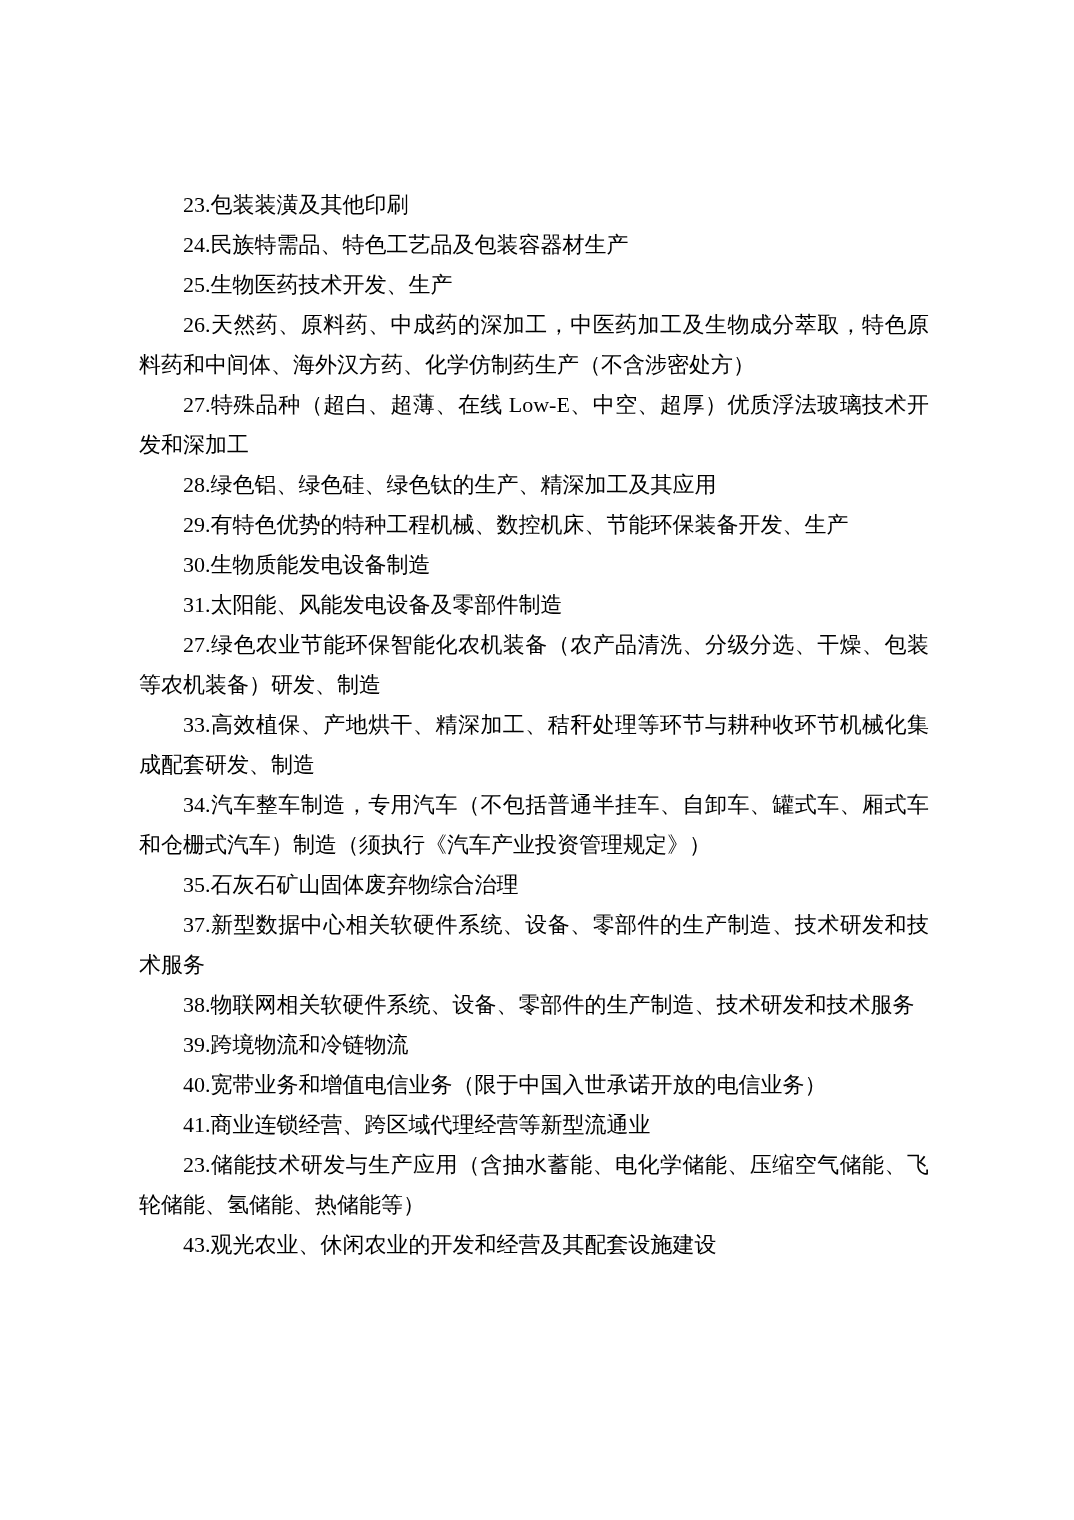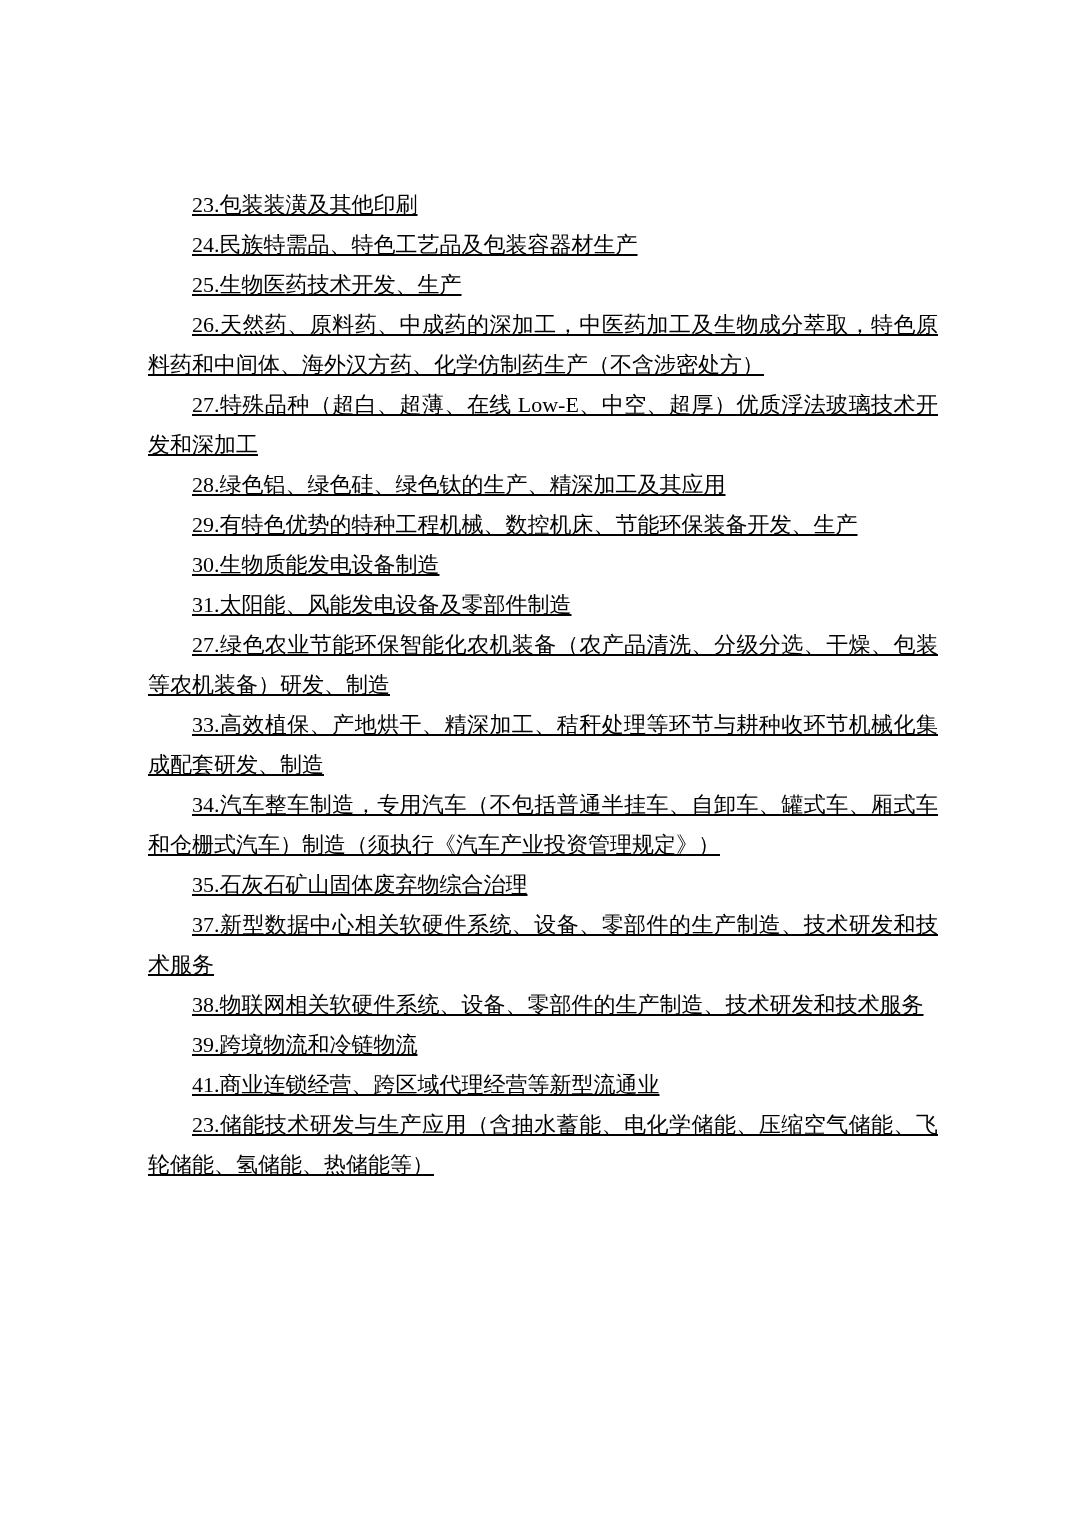--- a/index.html
+++ b/index.html
@@ -10,24 +10,23 @@
   .page {
     position: relative;
     width: 1074px;
     height: 1520px;
     background: #ffffff;
     overflow: hidden;
     font-family: "Liberation Serif", "DejaVu Serif", serif;
   }
   .content {
     position: absolute;
-    left: 148px;
+    left: 139px;
     top: 185px;
     width: 790px;
-    text-decoration: underline;
   }
   p.para {
     margin: 0;
     padding: 0;
     font-size: 22px;
     line-height: 40px;
     color: #000000;
     text-indent: 44px;
     text-align: justify;
     text-justify: inter-ideograph;
@@ -50,16 +49,18 @@
       <p class="para">29.有特色优势的特种工程机械、数控机床、节能环保装备开发、生产</p>
       <p class="para">30.生物质能发电设备制造</p>
       <p class="para">31.太阳能、风能发电设备及零部件制造</p>
       <p class="para">27.绿色农业节能环保智能化农机装备（农产品清洗、分级分选、干燥、包装等农机装备）研发、制造</p>
       <p class="para">33.高效植保、产地烘干、精深加工、秸秆处理等环节与耕种收环节机械化集成配套研发、制造</p>
       <p class="para">34.汽车整车制造，专用汽车（不包括普通半挂车、自卸车、罐式车、厢式车和仓栅式汽车）制造（须执行《汽车产业投资管理规定》）</p>
       <p class="para">35.石灰石矿山固体废弃物综合治理</p>
       <p class="para">37.新型数据中心相关软硬件系统、设备、零部件的生产制造、技术研发和技术服务</p>
       <p class="para">38.物联网相关软硬件系统、设备、零部件的生产制造、技术研发和技术服务</p>
       <p class="para">39.跨境物流和冷链物流</p>
+      <p class="para">40.宽带业务和增值电信业务（限于中国入世承诺开放的电信业务）</p>
       <p class="para">41.商业连锁经营、跨区域代理经营等新型流通业</p>
       <p class="para">23.储能技术研发与生产应用（含抽水蓄能、电化学储能、压缩空气储能、飞轮储能、氢储能、热储能等）</p>
+      <p class="para">43.观光农业、休闲农业的开发和经营及其配套设施建设</p>
     </div>
 </div>
 
 </body></html>

